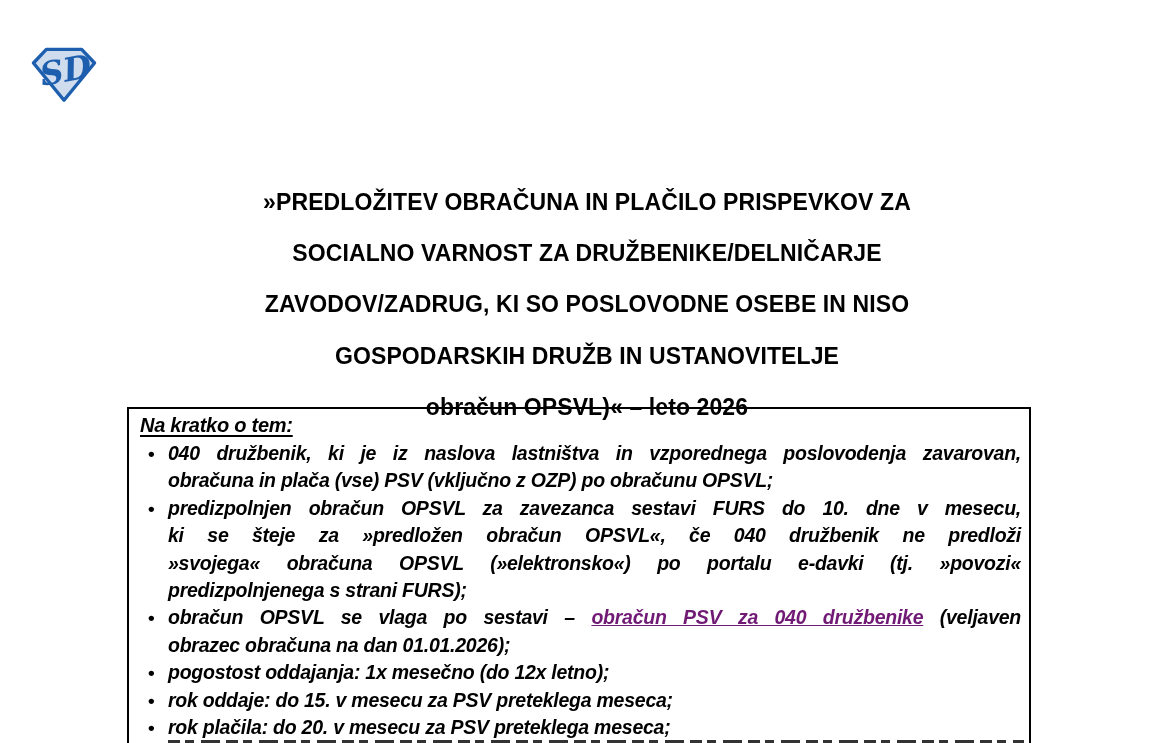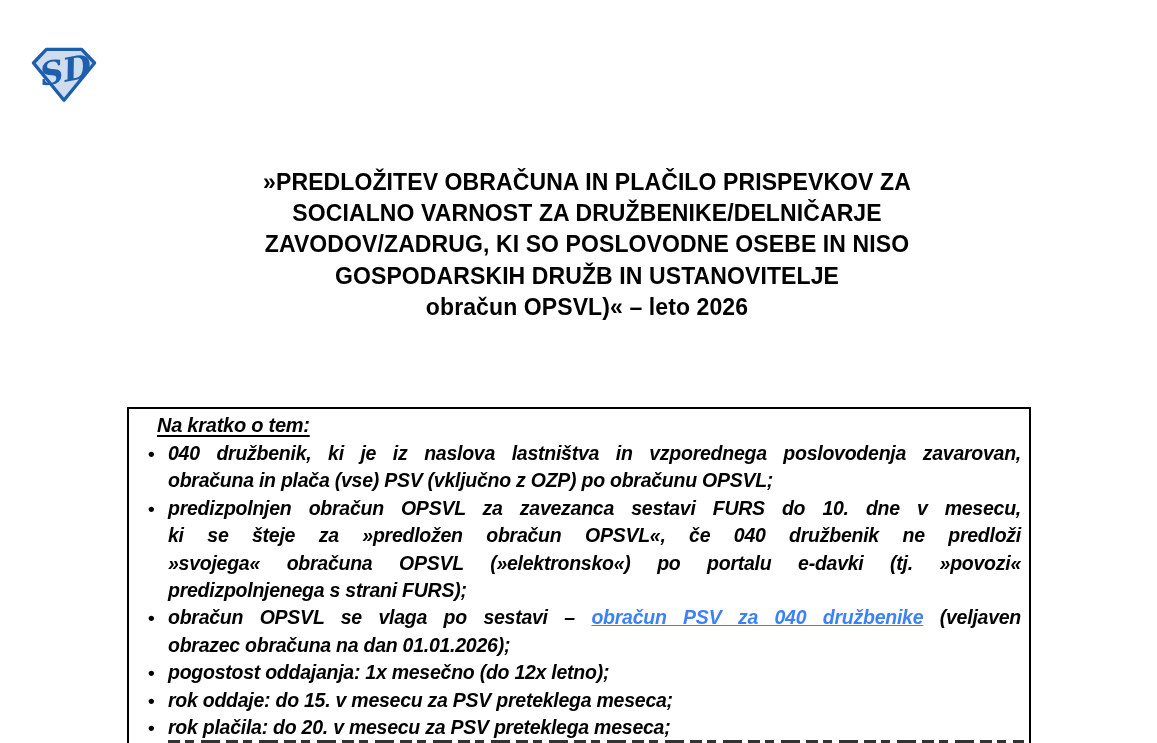--- a/index.html
+++ b/index.html
@@ -18,57 +18,57 @@
   
   .title {
     position: absolute;
     left: 147px; top: 167px; width: 880px;
     text-align: center;
     font-weight: bold;
     font-size: 23px;
     line-height: 31.2px;
     letter-spacing: 0.1px;
   }
-  .title .tline { display: block; }
+  .title .tline { display: block; margin-top: 20px; }
 
   
   .box {
     position: absolute;
     left: 127px; top: 407px;
     width: 904px; height: 400px;
     border: 2px solid #000000;
     padding: 2px 8px 0 0;
     font-style: italic;
     font-weight: bold;
     font-size: 19.5px;
     letter-spacing: -0.25px;
   }
   .box-heading {
-    padding-left: 28px;
+    padding-left: 11px;
     line-height: 29px;
     font-size: 20px;
   }
   .box-heading span { text-decoration: underline; text-decoration-thickness: 2px; text-underline-offset: 3px; }
 
   .bullet {
     position: relative;
     padding-left: 39px;
     line-height: 27.4px;
   }
   .bullet .dot {
     position: absolute;
     left: 19px; top: 0;
     font-style: normal;
     font-size: 19px;
   }
   .jline { text-align: justify; text-align-last: justify; }
   .nline { text-align: left; }
 
   a.doclink {
-    color: #3b82f6;
+    color: #701a75;
     text-decoration: underline;
     font-weight: bold;
     font-style: italic;
     cursor: pointer;
   }
 
   
   .cutrow {
     position: absolute;
     left: 39px; top: 331px;

